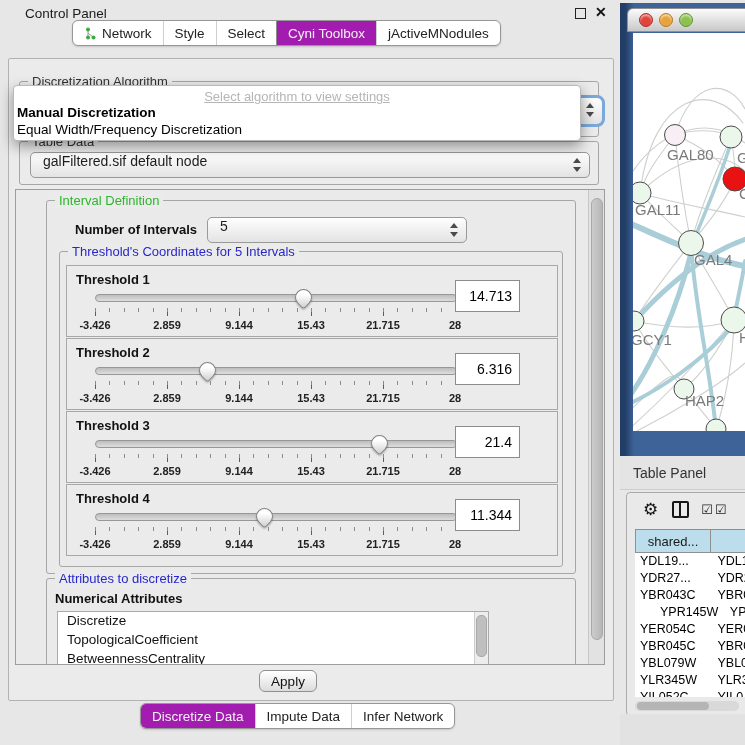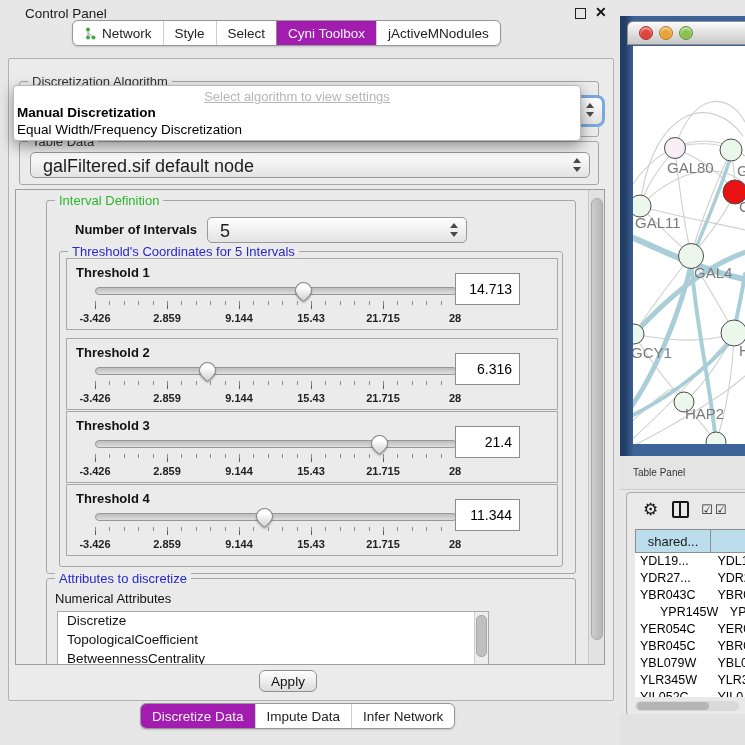--- a/index.html
+++ b/index.html
@@ -37,22 +37,22 @@
        border-radius:8px;background:linear-gradient(#fdfdfd,#e2e2e2);z-index:5;}
 
   .popup{left:4px;top:26px;width:566px;height:54px;background:#fff;border:1px solid #b9b9b9;
        border-radius:4px;box-shadow:0 5px 14px rgba(0,0,0,.4);z-index:30;}
   .popup .ph{text-align:center;color:#b5b5b5;font-size:13px;padding-top:3px;height:15px;text-decoration:underline;}
   .popup .opt{font-size:13.5px;padding:1px 0 1px 3px;color:#000;}
   .popup .opt.bold{font-weight:bold;}
 
   .td-group{left:10px;top:82px;width:578px;height:42px;}
   .combo{position:absolute;border:1px solid #999;border-radius:5px;height:24px;
-       background:linear-gradient(#fefefe,#e3e3e3);display:flex;align-items:flex-end;
-       font-size:18px;color:#1d1d1d;}
+       background:linear-gradient(#fefefe,#e3e3e3);display:flex;align-items:flex-start;
+       font-size:14px;color:#1d1d1d;}
   .combo .val{margin-left:12px;white-space:nowrap;}
   .spin{position:absolute;right:7px;top:4px;width:9px;height:16px;}
   .spin i{position:absolute;left:0;width:0;height:0;border-left:4.5px solid transparent;
        border-right:4.5px solid transparent;}
   .spin .up{top:1px;border-bottom:5px solid #4a4a4a;}
   .spin .dn{bottom:1px;border-top:5px solid #4a4a4a;}
   .td-combo{left:10px;top:10px;width:558px;}
 
   .scrollpane{left:6px;top:130px;width:588px;height:474px;border:1px solid #9d9d9d;
        background:#eaeaea;overflow:hidden;}
@@ -84,48 +84,48 @@
        background-size:calc(100% + 1px) 4px,calc(100% + 1px) 8px;
        background-repeat:no-repeat;}
   .scale-labels{position:absolute;left:0;top:31px;width:100%;height:13px;}
   .scale-labels span{position:absolute;transform:translateX(-50%);font-size:11px;
        font-weight:bold;color:#222;white-space:nowrap;}
   .valbox{position:absolute;left:388px;top:14px;width:56px;height:30px;background:#fff;
        border:1px solid #8c8c8c;font-size:14px;color:#000;text-align:right;
        line-height:30px;padding-right:7px;}
 
   .attr-group{left:30px;top:388px;width:528px;height:150px;}
-  .blbl2{position:absolute;left:8px;top:12px;font-size:13px;font-weight:normal;color:#111;}
+  .blbl2{position:absolute;left:8px;top:12px;font-size:13px;font-weight:bold;color:#111;}
   .attr-list{position:absolute;left:10px;top:32px;width:430px;height:110px;background:#fff;
        border:1px solid #aaa;overflow:hidden;}
   .attr-list .row{font-size:13.5px;color:#111;padding:1px 0 1px 9px;height:17px;}
   .alscroll{position:absolute;right:0;top:0;width:13px;height:100%;background:#ededed;
        border-left:1px solid #ccc;}
   .althumb{position:absolute;left:1px;top:3px;width:9px;height:40px;border-radius:5px;
        background:#bfbfbf;border:1px solid #a9a9a9;}
 
   .apply{position:absolute;left:250px;top:611px;width:58px;height:22px;
        border:1px solid #8f8f8f;border-radius:6px;font-size:13.5px;color:#111;
        background:linear-gradient(#fff,#dcdcdc);font-family:"Liberation Sans",sans-serif;}
 
   
-  .right-desktop{left:620px;top:16px;width:125px;height:456px;
+  .right-desktop{left:620px;top:3px;width:125px;height:456px;
        background:linear-gradient(90deg,#223e67 0px,#223e67 5px,#3e6399 14px,#3e6399 100%);}
   .mac-titlebar{position:absolute;left:7px;top:5px;width:118px;height:24px;
        background:linear-gradient(#fbfbfb,#c8c8c8);border:1px solid #8f8f8f;border-right:none;
        border-radius:6px 0 0 0;display:flex;align-items:center;padding-left:11px;box-sizing:border-box;}
   .tl{width:12px;height:12px;border-radius:50%;margin-right:6px;box-shadow:inset 0 2px 2px rgba(255,255,255,.55);}
   .tl.red{background:#df453c;border:1px solid #a8352c;}
   .tl.yellow{background:#e8a33a;border:1px solid #b67d22;}
   .tl.green{background:#8cc152;border:1px solid #639336;}
   .canvas{position:absolute;left:13px;top:30px;width:112px;height:398px;background:#fff;overflow:hidden;}
 
   .tp-bar{left:620px;top:456px;width:125px;height:33px;background:#e4e4e4;
        border-bottom:1px solid #cdcdcd;display:flex;align-items:center;}
-  .tp-bar span{margin-left:13px;font-size:10px;color:#333;}
+  .tp-bar span{margin-left:13px;font-size:14px;color:#333;}
   .tp-window{left:626px;top:492px;width:130px;height:222px;background:#e9e9e9;
        border:1px solid #ababab;border-radius:4px;}
   .tp-toolbar{position:absolute;left:0;top:0;width:100%;height:32px;display:flex;align-items:center;}
   .gear{margin-left:16px;font-size:17px;color:#141414;line-height:17px;}
   .cols-icon{margin-left:14px;width:13px;height:13px;border:2px solid #161616;border-radius:2px;
        position:relative;}
   .cols-icon::after{content:"";position:absolute;left:5px;top:0;width:2px;height:13px;background:#161616;}
   .cb{margin-left:12px;font-size:13px;color:#222;}
   .cb + .cb{margin-left:2px;}
   .tp-table{position:absolute;left:8px;top:36px;width:200px;height:168px;overflow:hidden;}
@@ -219,21 +219,21 @@
           <span class="spin">
               <i class="up"></i>
               <i class="dn"></i>
             </span>
         </div>
       </div>
 
       <div class="group thr-group">
         <span class="gtitle blue">Threshold's Coordinates for 5 Intervals</span>
         <div id="thrBlocks">
-            <div class="thr-block" style="top: 6px;">
+            <div class="thr-block" style="top: 13px;">
               <div class="thr-label">Threshold 1</div>
               <div class="slider">
                 <div class="track"></div>
                 <div class="thumb" style="left:57.72%"></div>
                 <div class="ticks"></div>
                 <div class="scale-labels">
                   <span style="left:0%">-3.426</span>
                   <span style="left:20%">2.859</span>
                   <span style="left:40%">9.144</span>
                   <span style="left:60%">15.43</span>

